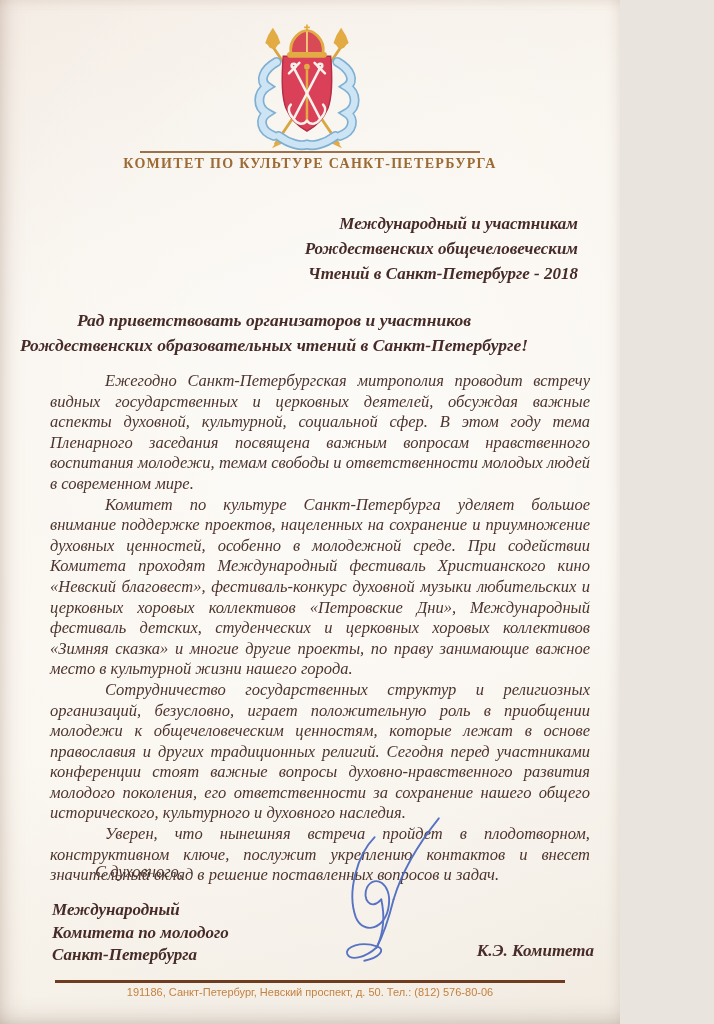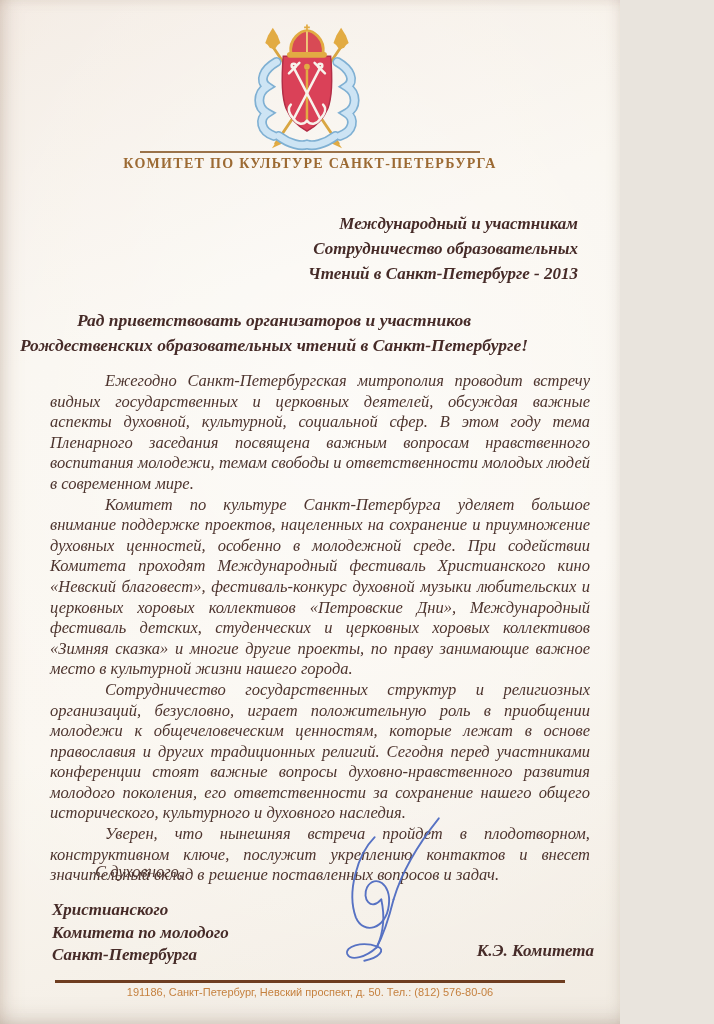--- a/index.html
+++ b/index.html
@@ -103,22 +103,22 @@
         <path d="M80,0.5 v6 M77,3.5 h6" stroke="#e2ab43" stroke-width="1.8"></path>
       </g>
     </svg>
   </div>
 
   <div class="header-rule"></div>
   <div class="committee">КОМИТЕТ ПО КУЛЬТУРЕ САНКТ-ПЕТЕРБУРГА</div>
 
   <div class="recipient">
     <div>Международный и участникам</div>
-    <div>Сотрудничество образовательных</div>
-    <div>Чтений в Санкт-Петербурге - 2013</div>
+    <div>Рождественских общечеловеческим</div>
+    <div>Чтений в Санкт-Петербурге - 2018</div>
   </div>
 
   <div class="greeting">
     <div>Рад приветствовать организаторов и участников</div>
     <div>Рождественских образовательных чтений в Санкт-Петербурге!</div>
   </div>
 
   <div class="letter-body">
     <p>Ежегодно Санкт-Петербургская митрополия проводит встречу видных государственных и церковных деятелей, обсуждая важные аспекты духовной, культурной, социальной сфер. В этом году тема Пленарного заседания посвящена важным вопросам нравственного воспитания молодежи, темам свободы и ответственности молодых людей в современном мире.</p>
     <p>Комитет по культуре Санкт-Петербурга уделяет большое внимание поддержке проектов, нацеленных на сохранение и приумножение духовных ценностей, особенно в молодежной среде. При содействии Комитета проходят Международный фестиваль Христианского кино «Невский благовест», фестиваль-конкурс духовной музыки любительских и церковных хоровых коллективов «Петровские Дни», Международный фестиваль детских, студенческих и церковных хоровых коллективов «Зимняя сказка» и многие другие проекты, по праву занимающие важное место в культурной жизни нашего города.</p>
@@ -134,21 +134,21 @@
         <path d="M126,4 C106,29 87,60 78,90"></path>
         <path d="M58,24 C40,42 28,82 38,109 C46,128 70,122 73,96 C76,73 58,63 50,77 C44,89 54,103 65,90"></path>
         <path d="M78,90 C73,110 67,128 60,141"></path>
         <path d="M65,90 C69,108 67,125 61,139"></path>
         <path d="M60,141 C49,151 33,156 29,148 C26,140 44,134 61,140 C70,143 63,152 47,155"></path>
       </g>
     </svg>
   </div>
 
   <div class="sig-title">
-    <div>Христианского</div>
+    <div>Международный</div>
     <div>Комитета по молодого</div>
     <div>Санкт-Петербурга</div>
   </div>
   <div class="sig-name">К.Э. Комитета</div>
 
   <div class="footer-rule"></div>
   <div class="footer">
     <div>191186, Санкт-Петербург, Невский проспект, д. 50. Тел.: (812) 576-80-06</div>
   </div>
 

